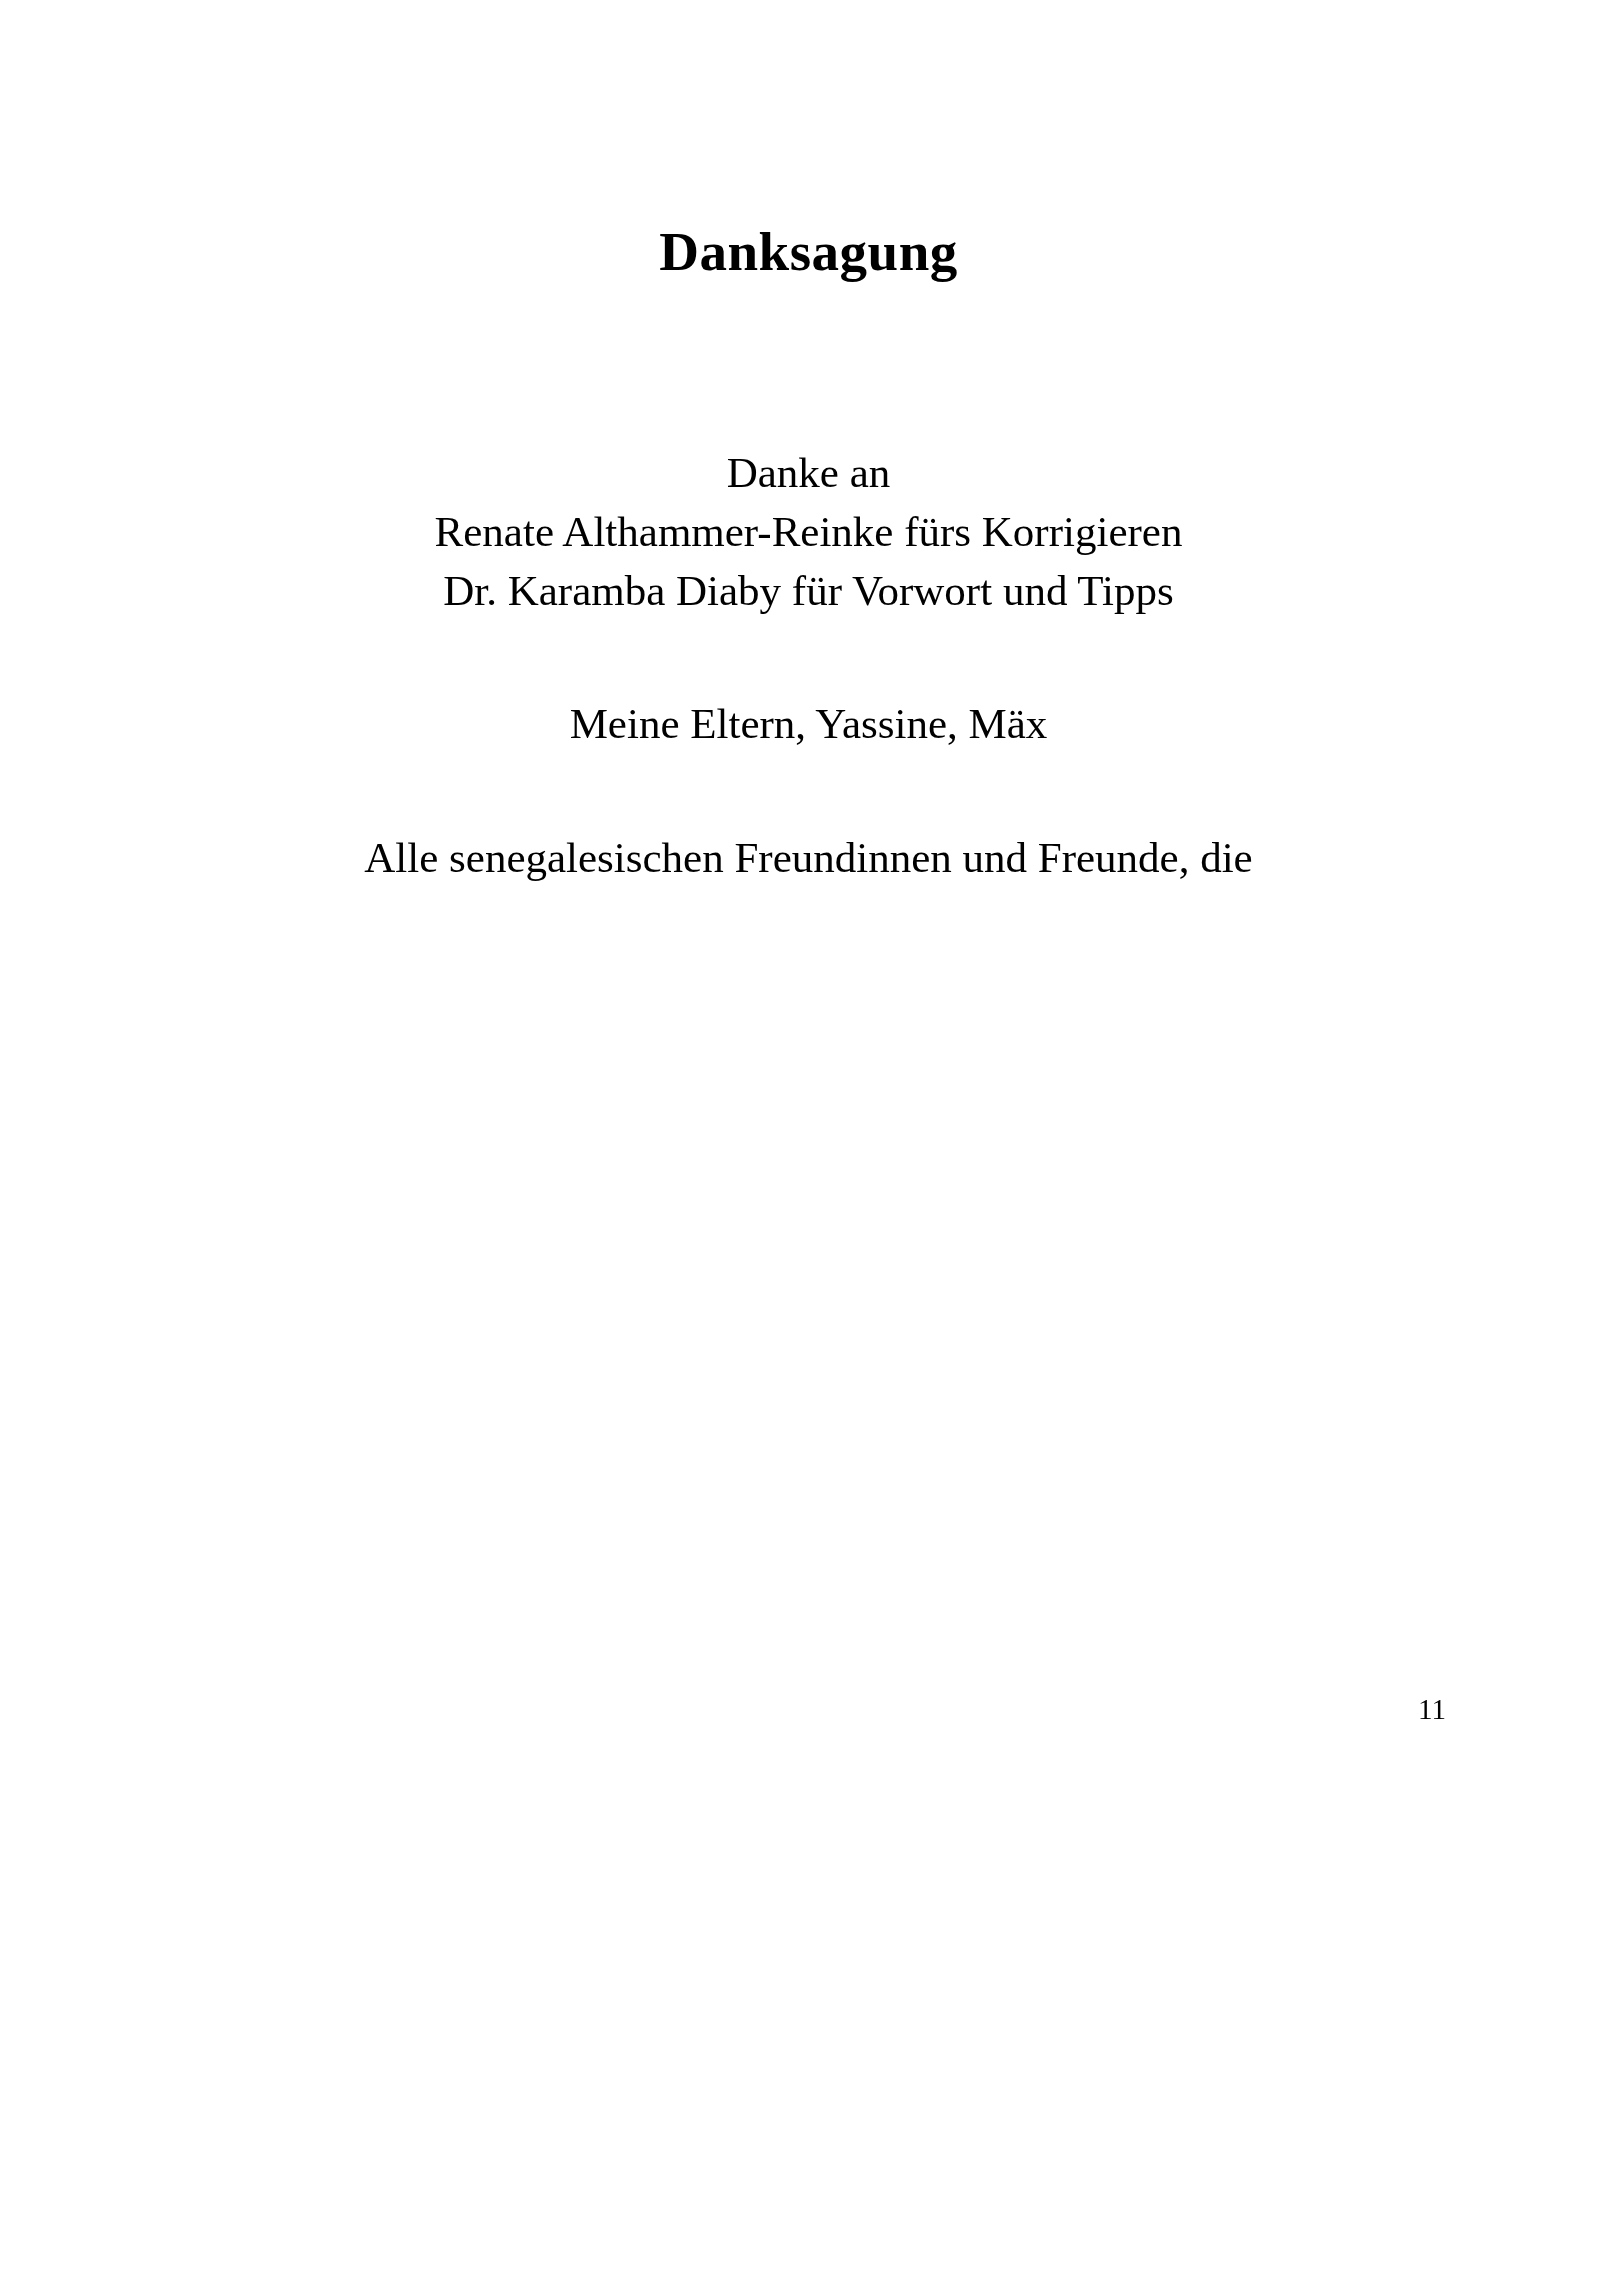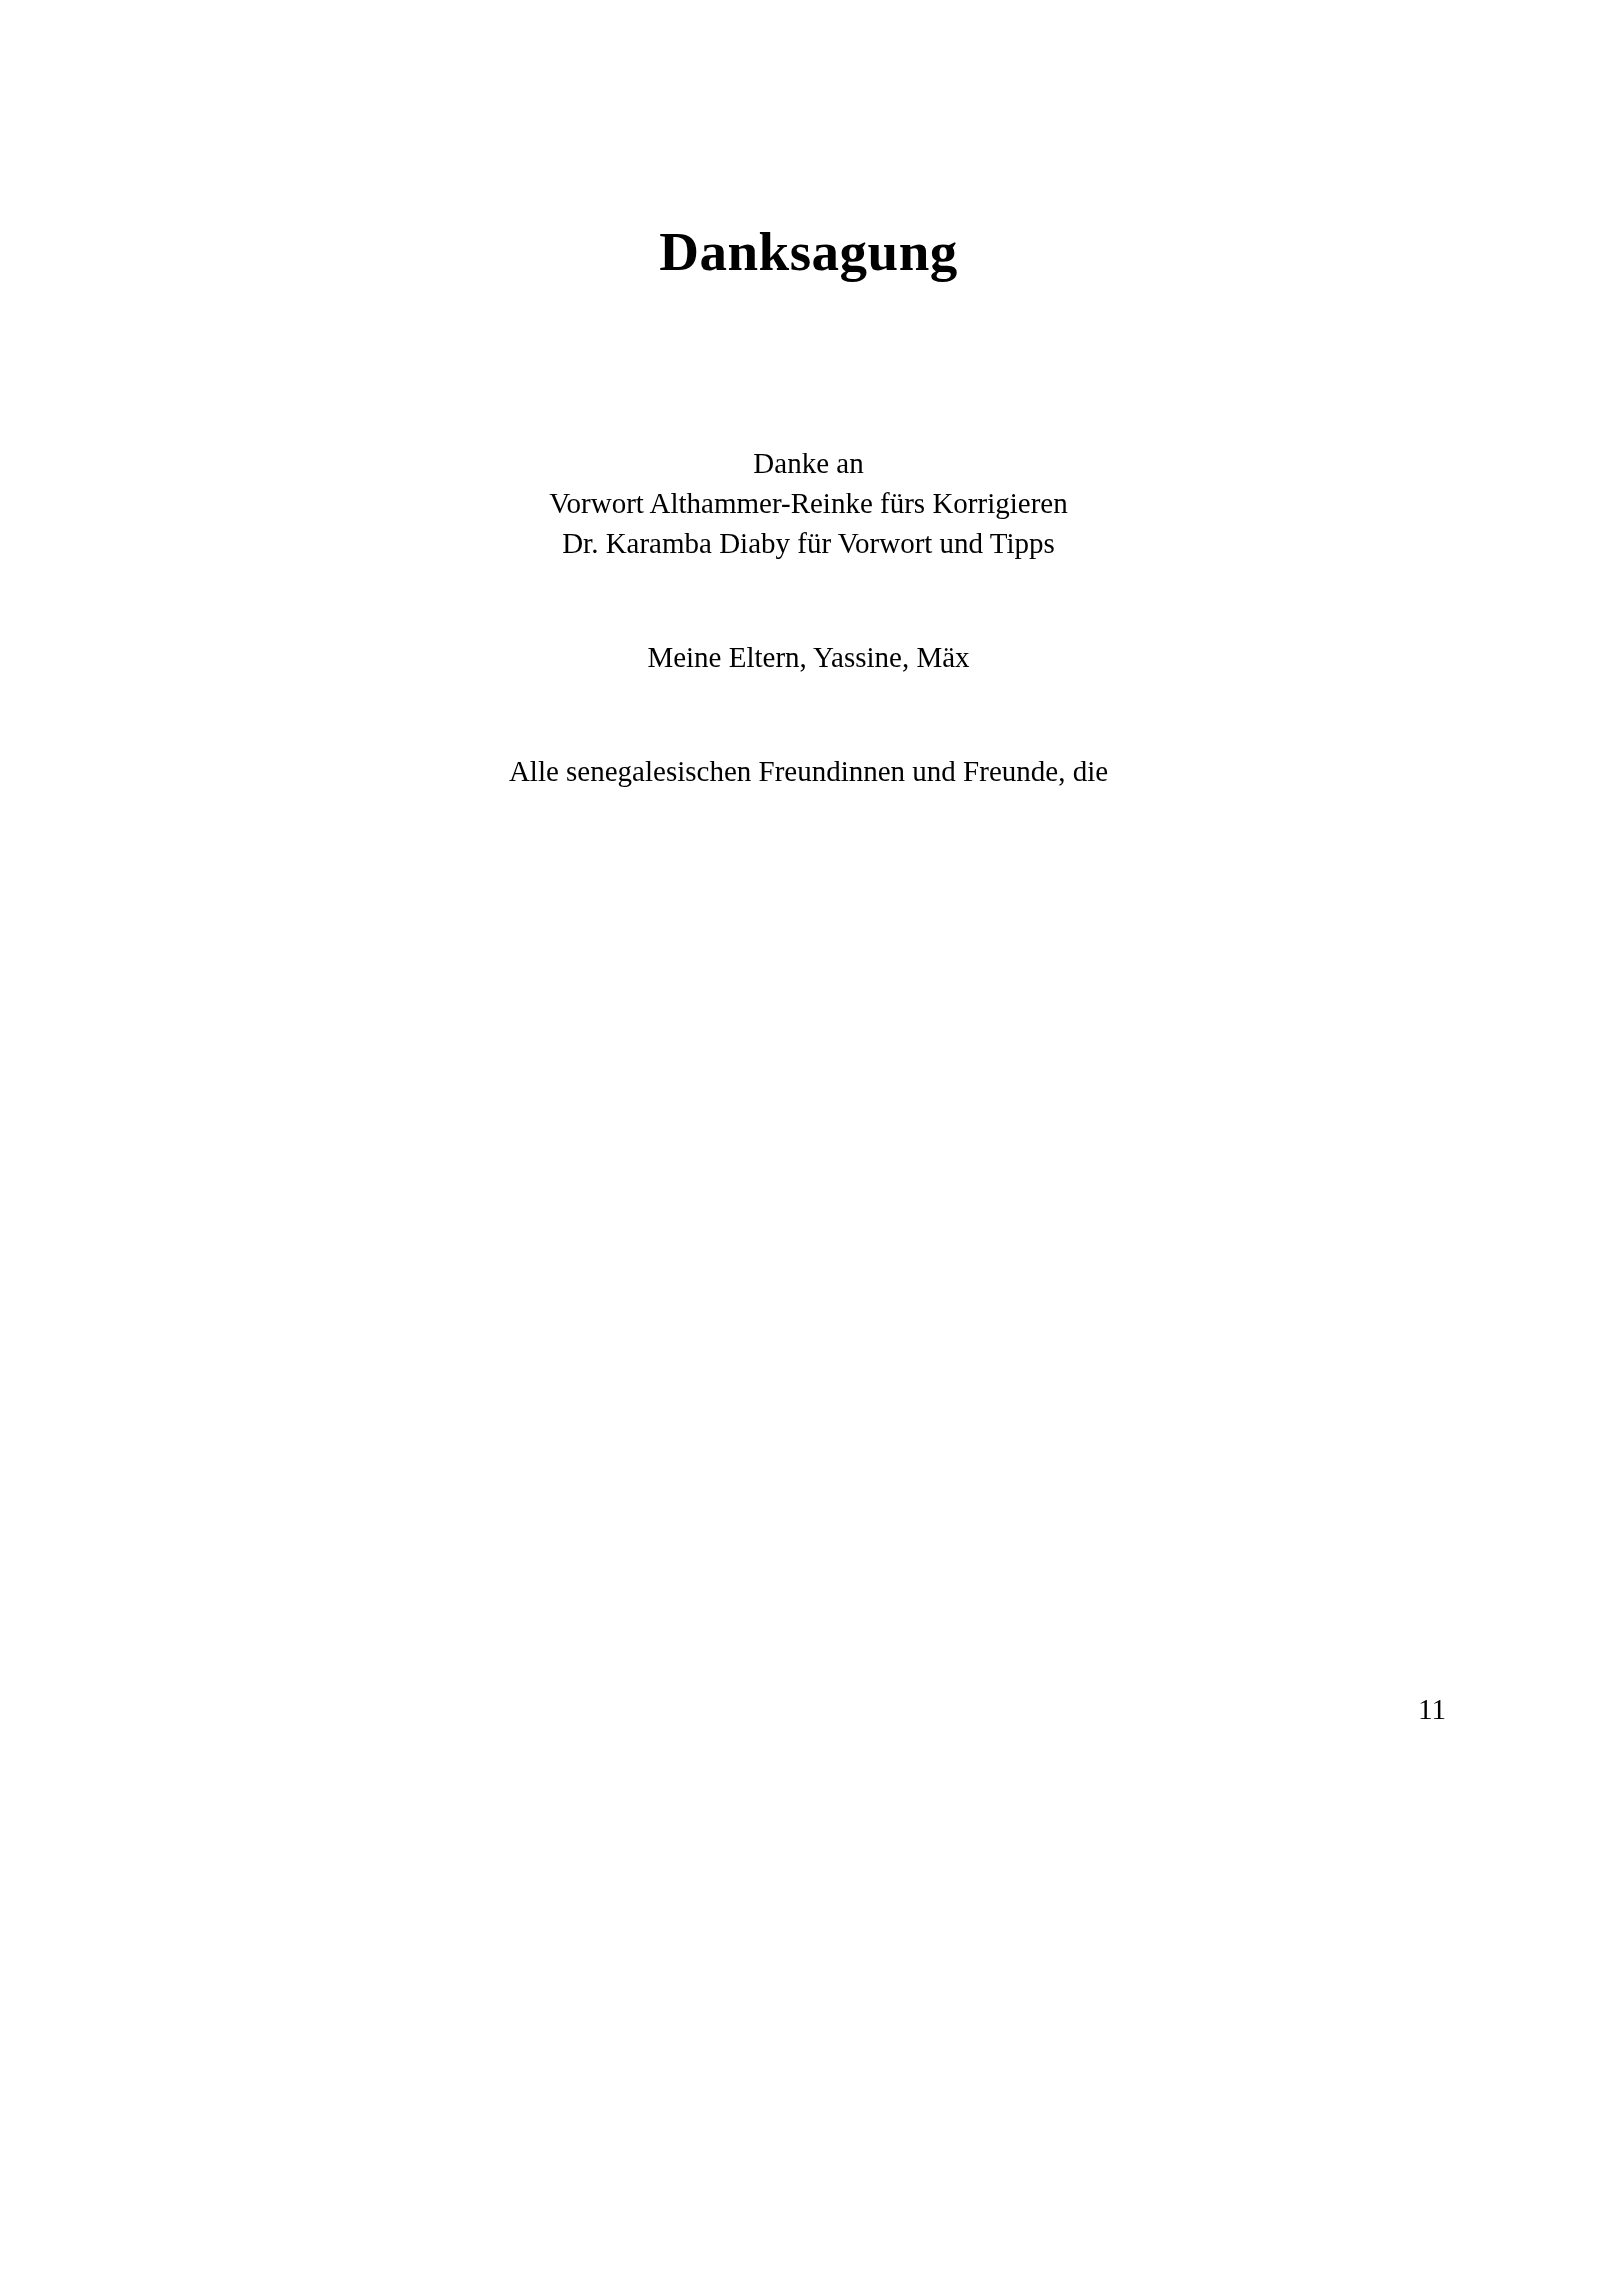--- a/index.html
+++ b/index.html
@@ -31,21 +31,21 @@
     margin: 0;
     padding-top: 222px;
     line-height: 1.1;
   }
   .ded-block {
     margin-top: 0;
     padding-top: 0;
   }
   .ded-line {
     text-align: center;
-    font-size: 29px;
+    font-size: 43px;
     font-weight: 400;
     line-height: 1.38;
     margin: 0;
     padding: 0 110px;
   }
   .group-1 {
     margin-top: 160px;
   }
   .group-2 {
     margin-top: 74px;
@@ -66,21 +66,21 @@
 </head>
 <body>
 
 <div class="page">
   <div class="content">
 
     <h1 class="doc-title">Danksagung</h1>
 
     <div class="ded-block group-1">
       <p class="ded-line">Danke an</p>
-      <p class="ded-line">Vorwort Althammer-Reinke fürs Korrigieren</p>
+      <p class="ded-line">Renate Althammer-Reinke fürs Korrigieren</p>
       <p class="ded-line">Dr. Karamba Diaby für Vorwort und Tipps</p>
     </div>
 
     <div class="ded-block group-2">
       <p class="ded-line">Meine Eltern, Yassine, Mäx</p>
     </div>
 
     <div class="ded-block group-3">
       <p class="ded-line">Alle senegalesischen Freundinnen und Freunde, die</p>
     </div>

